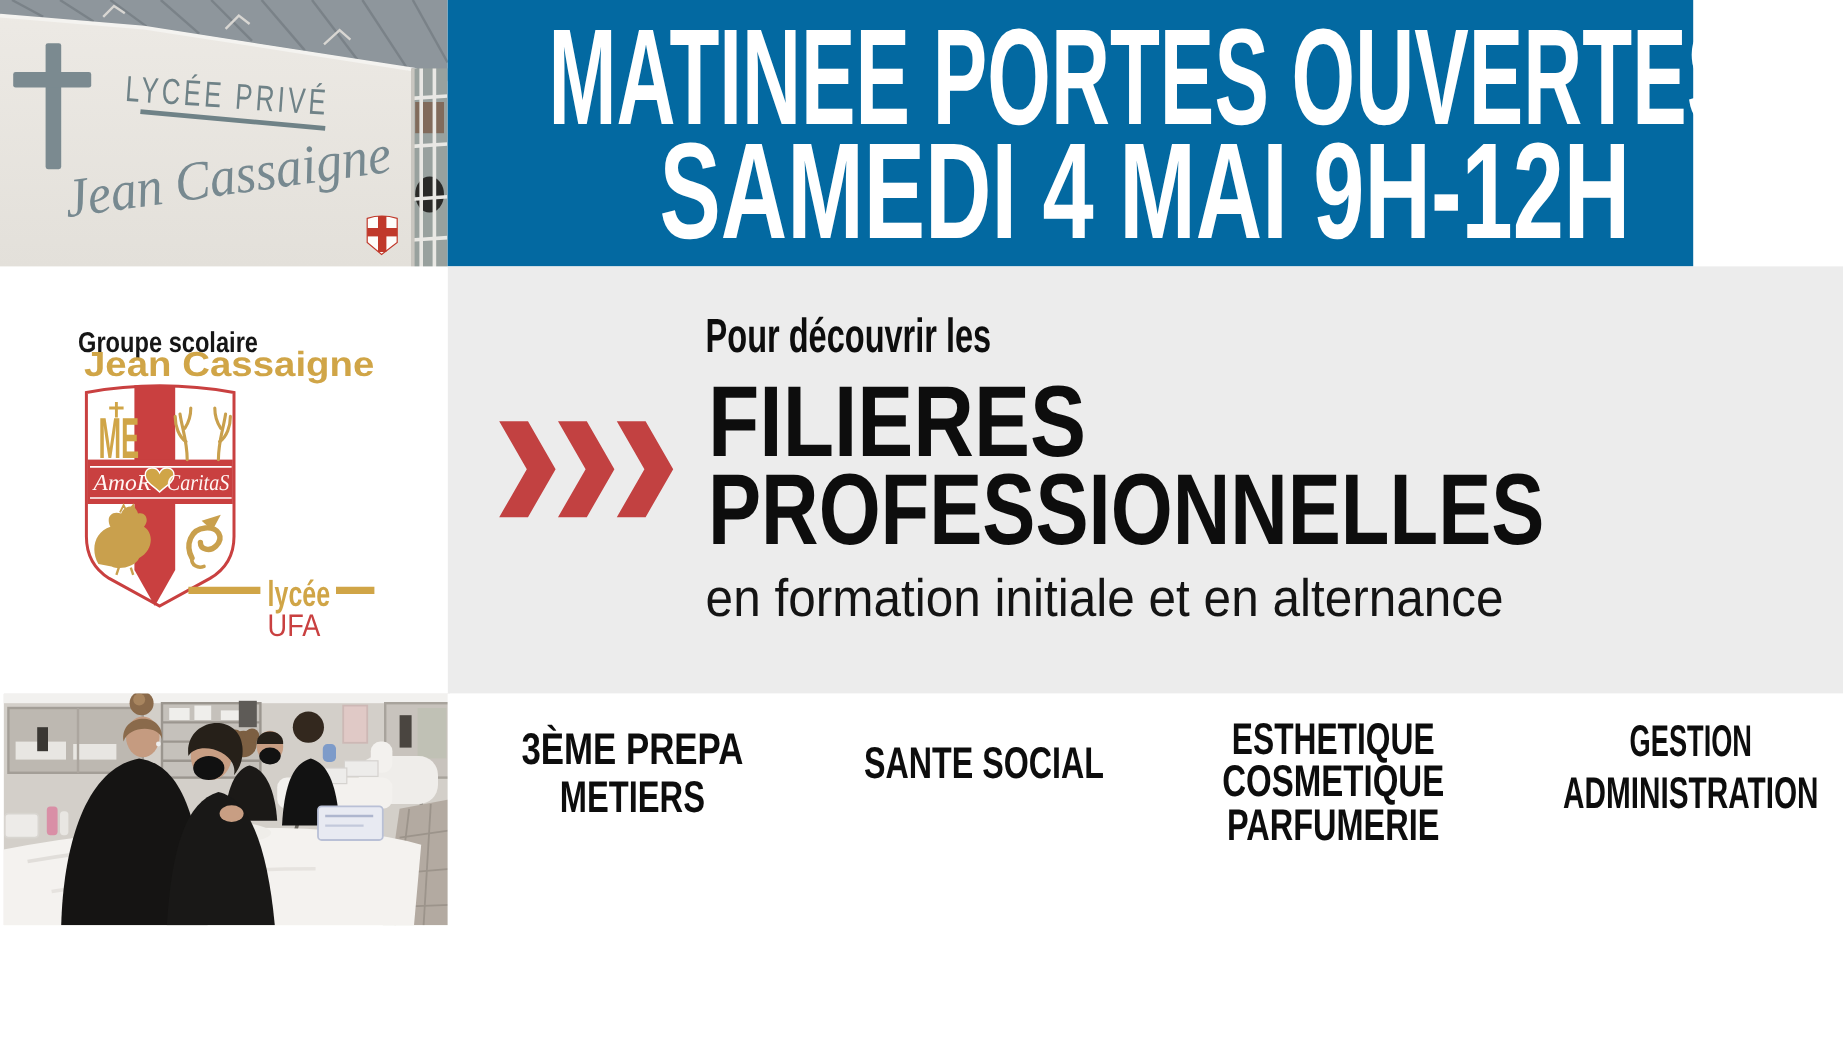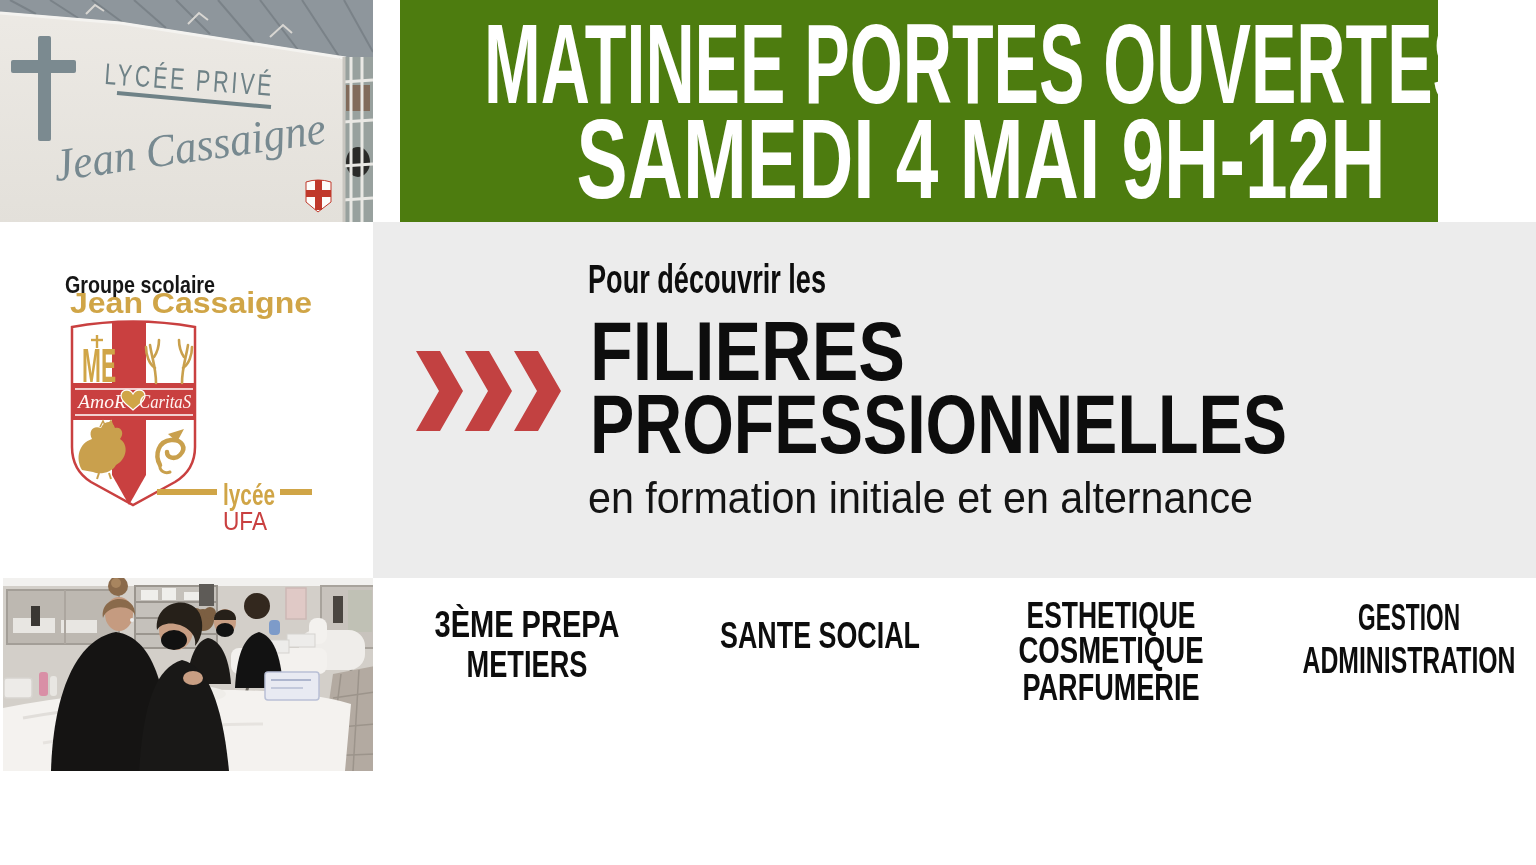--- a/index.html
+++ b/index.html
@@ -1,20 +1,20 @@
 <!DOCTYPE html>
 <html><head>
 <meta charset="utf-8">
 <style>
   html,body{margin:0;padding:0;background:#ffffff;}
   .poster{position:relative;width:1536px;height:865px;background:#ffffff;overflow:hidden;
           font-family:"Liberation Sans",sans-serif;}
   .block{position:absolute;}
   .photo-top{left:0;top:0;width:373px;height:223px;}
-  .banner{left:373px;top:0;width:1038px;height:222px;background:#4d7c0f;margin-left:27px;}
+  .banner{left:373px;top:0;width:1038px;height:222px;background:#0369a1;}
   .logo-block{left:0;top:222px;width:373px;height:356px;background:#ffffff;}
   .intro-block{left:373px;top:222px;width:1163px;height:356px;background:#ECECEC;}
   .photo-bottom{left:3px;top:578px;width:372px;height:193px;}
   .programs-block{left:373px;top:578px;width:1163px;height:343px;background:#ffffff;}
   svg{display:block;}
   .banner-text{fill:#FFFFFF;font-weight:bold;font-family:"Liberation Sans",sans-serif;}
   .headline{fill:#0D0D0D;font-weight:bold;font-family:"Liberation Sans",sans-serif;}
   .subline{fill:#141414;font-weight:normal;font-family:"Liberation Sans",sans-serif;}
   .program-label{fill:#0D0D0D;font-weight:bold;font-family:"Liberation Sans",sans-serif;}
   .gold-text{fill:#D0A547;font-weight:bold;}

